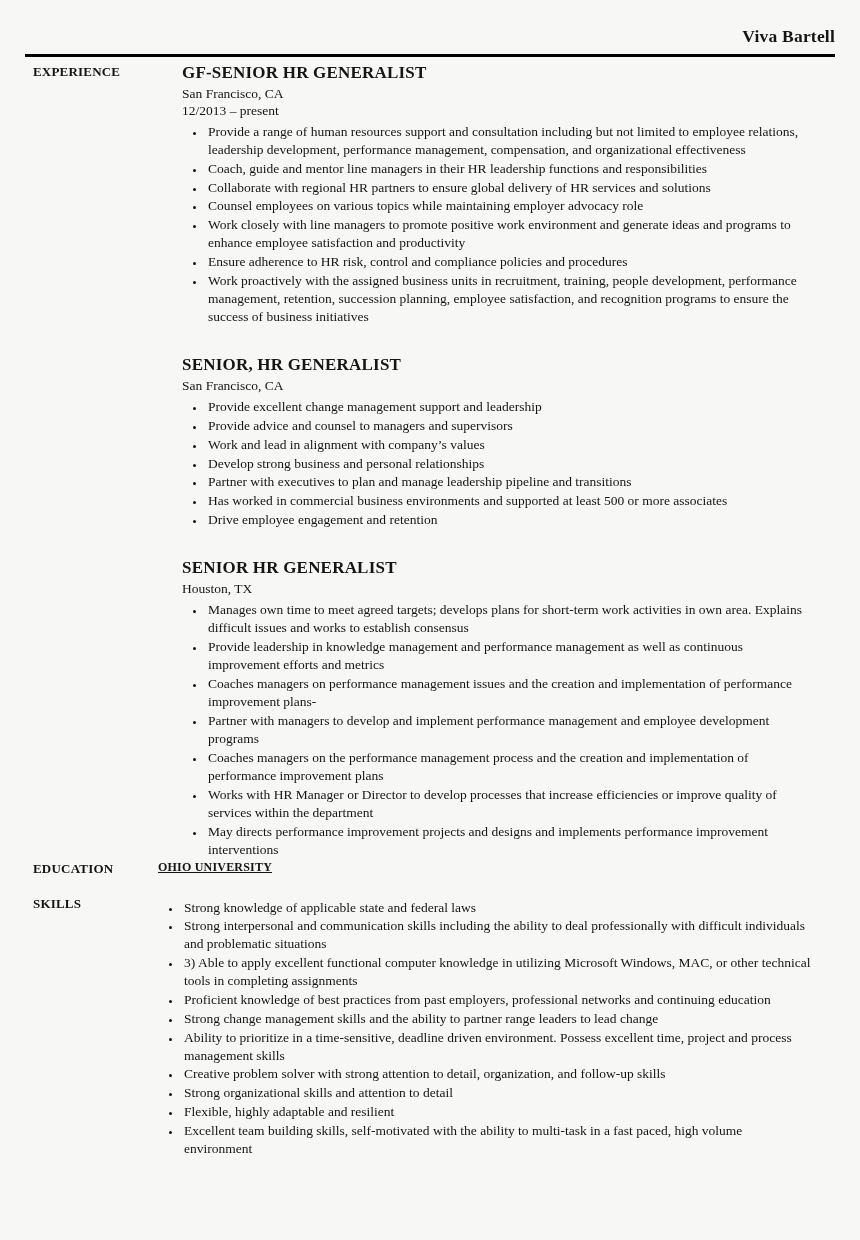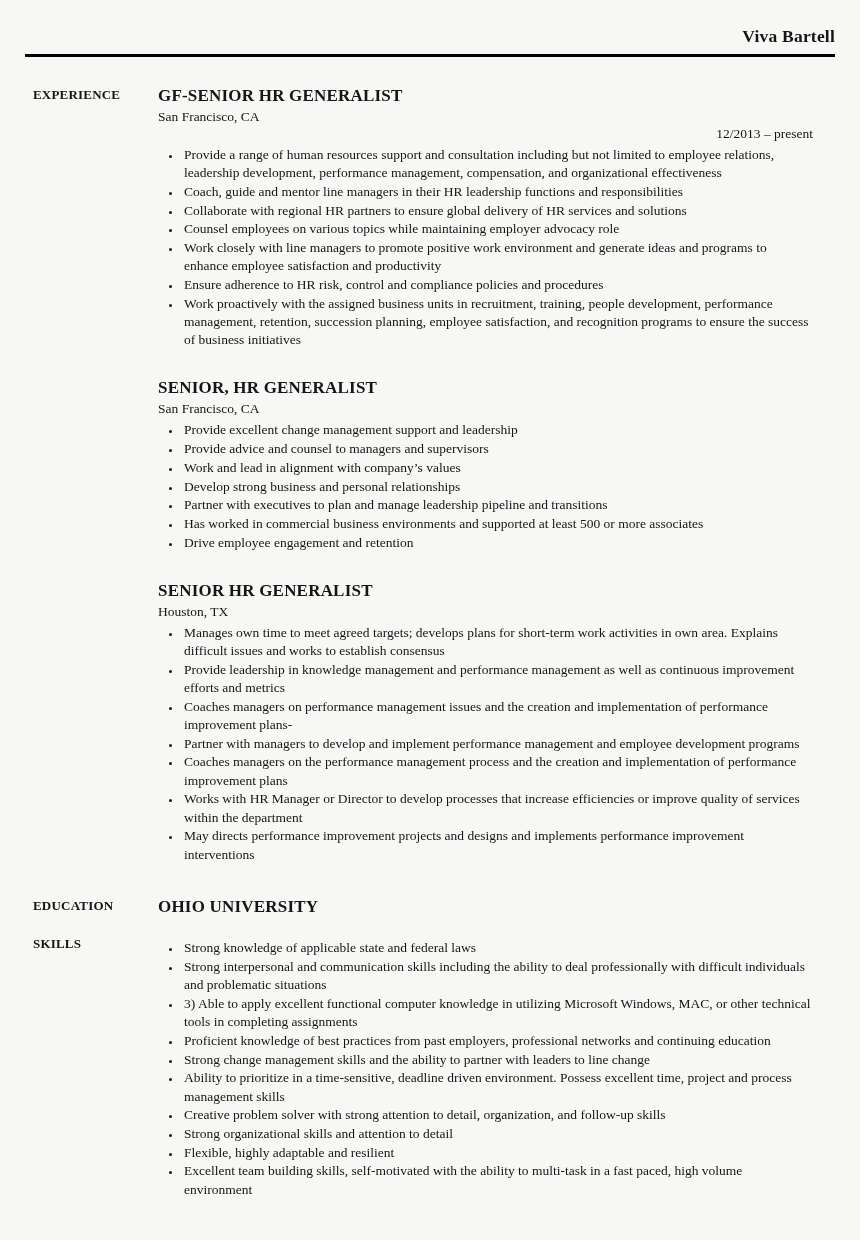--- a/index.html
+++ b/index.html
@@ -15,36 +15,36 @@
   
   .header { text-align: right; }
   .name { font-size: 17.5px; font-weight: bold; margin-top: 10px; letter-spacing: 0.2px; }
   .contact { font-size: 13.5px; font-weight: bold; margin-top: 15px; }
   .contact .sep { padding: 0 4px; font-size: 12px; }
   .header-rule { border: 0; border-top: 3px solid #000; margin: 7px 0 0 0; }
 
   
   .section { display: grid; grid-template-columns: 125px 1fr; padding-left: 8px; padding-right: 22px; }
   .section-label { font-weight: bold; font-size: 13px; letter-spacing: 0.2px; padding-top: 1px; }
-  .section-experience { margin-top: 29px; }
-  .section-education  { margin-top: 33px; }
+  .section-experience { margin-top: 6px; gap: 24px; }
+  .section-education  { }
   .section-skills     { margin-top: 18px; }
 
   
   .job + .job { margin-top: 29px; }
   .job-title { font-weight: bold; font-size: 17px; letter-spacing: 0.2px; }
   .job-location { font-weight: normal; margin-top: 3px; }
-  .job-dates { margin-top: 1px; text-align: right; }
+  .job-dates { margin-top: 1px; }
 
   ul.bullets { margin: 4px 0 0 0; padding-left: 24px; list-style-type: disc; }
   ul.bullets li { padding-left: 2px; line-height: 1.35; margin: 0 0 0.5px 0; }
   ul.bullets li::marker { font-size: 0.85em; }
 
   
-  .school { font-weight: bold; font-size: 17px; letter-spacing: 0.2px; }
+  .school { font-weight: bold; font-size: 12px; letter-spacing: 0.2px; text-decoration: underline; }
   .degree { font-weight: bold; margin-top: 7px; }
 </style>
 </head>
 <body>
 
 <div class="page">
 
   <div class="header">
     <div class="name">Viva Bartell</div>
   </div>
@@ -108,21 +108,21 @@
   </div>
 
   <div class="section section-skills">
     <div class="section-label">SKILLS</div>
     <div class="section-body">
       <ul class="bullets">
           <li>Strong knowledge of applicable state and federal laws</li>
           <li>Strong interpersonal and communication skills including the ability to deal professionally with difficult individuals and problematic situations</li>
           <li>3) Able to apply excellent functional computer knowledge in utilizing Microsoft Windows, MAC, or other technical tools in completing assignments</li>
           <li>Proficient knowledge of best practices from past employers, professional networks and continuing education</li>
-          <li>Strong change management skills and the ability to partner with leaders to line change</li>
+          <li>Strong change management skills and the ability to partner range leaders to lead change</li>
           <li>Ability to prioritize in a time-sensitive, deadline driven environment. Possess excellent time, project and process management skills</li>
           <li>Creative problem solver with strong attention to detail, organization, and follow-up skills</li>
           <li>Strong organizational skills and attention to detail</li>
           <li>Flexible, highly adaptable and resilient</li>
           <li>Excellent team building skills, self-motivated with the ability to multi-task in a fast paced, high volume environment</li>
         </ul>
     </div>
   </div>
 
 </div>

